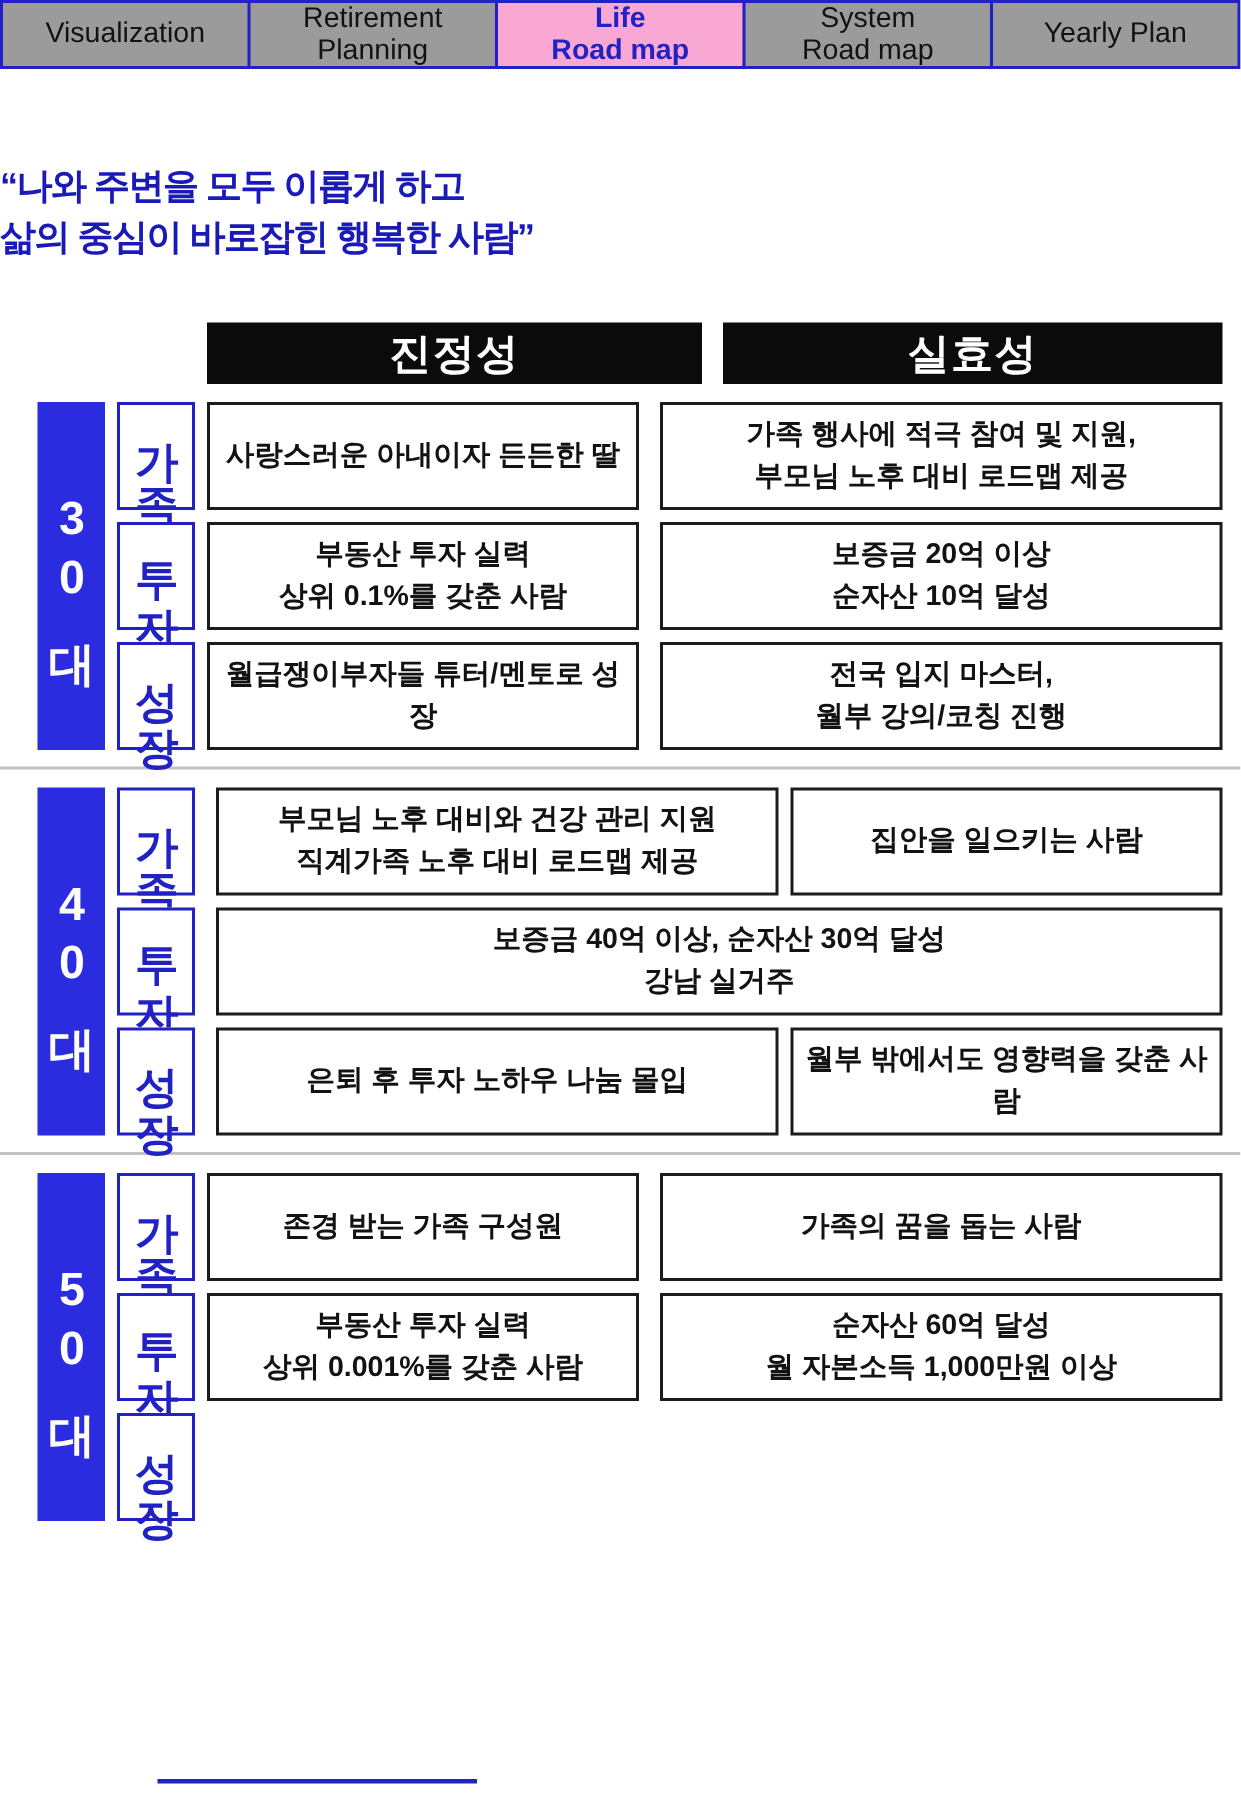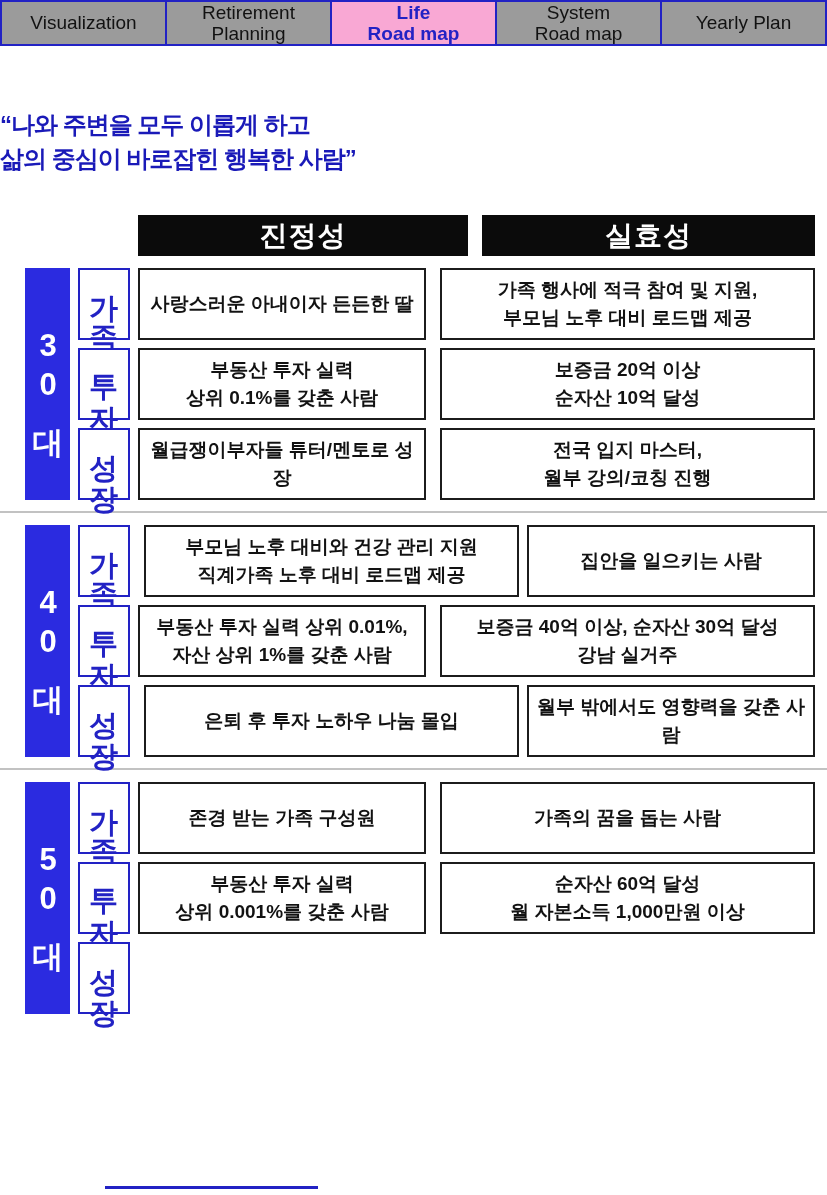--- a/index.html
+++ b/index.html
@@ -151,22 +151,20 @@
             <span>가족</span>
           </div>
         <div class="cell cellR">부모님 노후 대비와 건강 관리 지원
 직계가족 노후 대비 로드맵 제공</div>
         <div class="cell cellL">집안을 일으키는 사람</div>
       </div>
       <div class="row">
         <div class="cat">
             <span>투자</span>
           </div>
-        <div class="cell cellL">부동산 투자 실력 상위 0.01%,
-자산 상위 1%를 갖춘 사람</div>
         <div class="cell cellR">보증금 40억 이상, 순자산 30억 달성
 강남 실거주</div>
       </div>
       <div class="row">
         <div class="cat">
             <span>성장</span>
           </div>
         <div class="cell cellR">은퇴 후 투자 노하우 나눔 몰입</div>
         <div class="cell cellL">월부 밖에서도 영향력을 갖춘 사람</div>
       </div>

